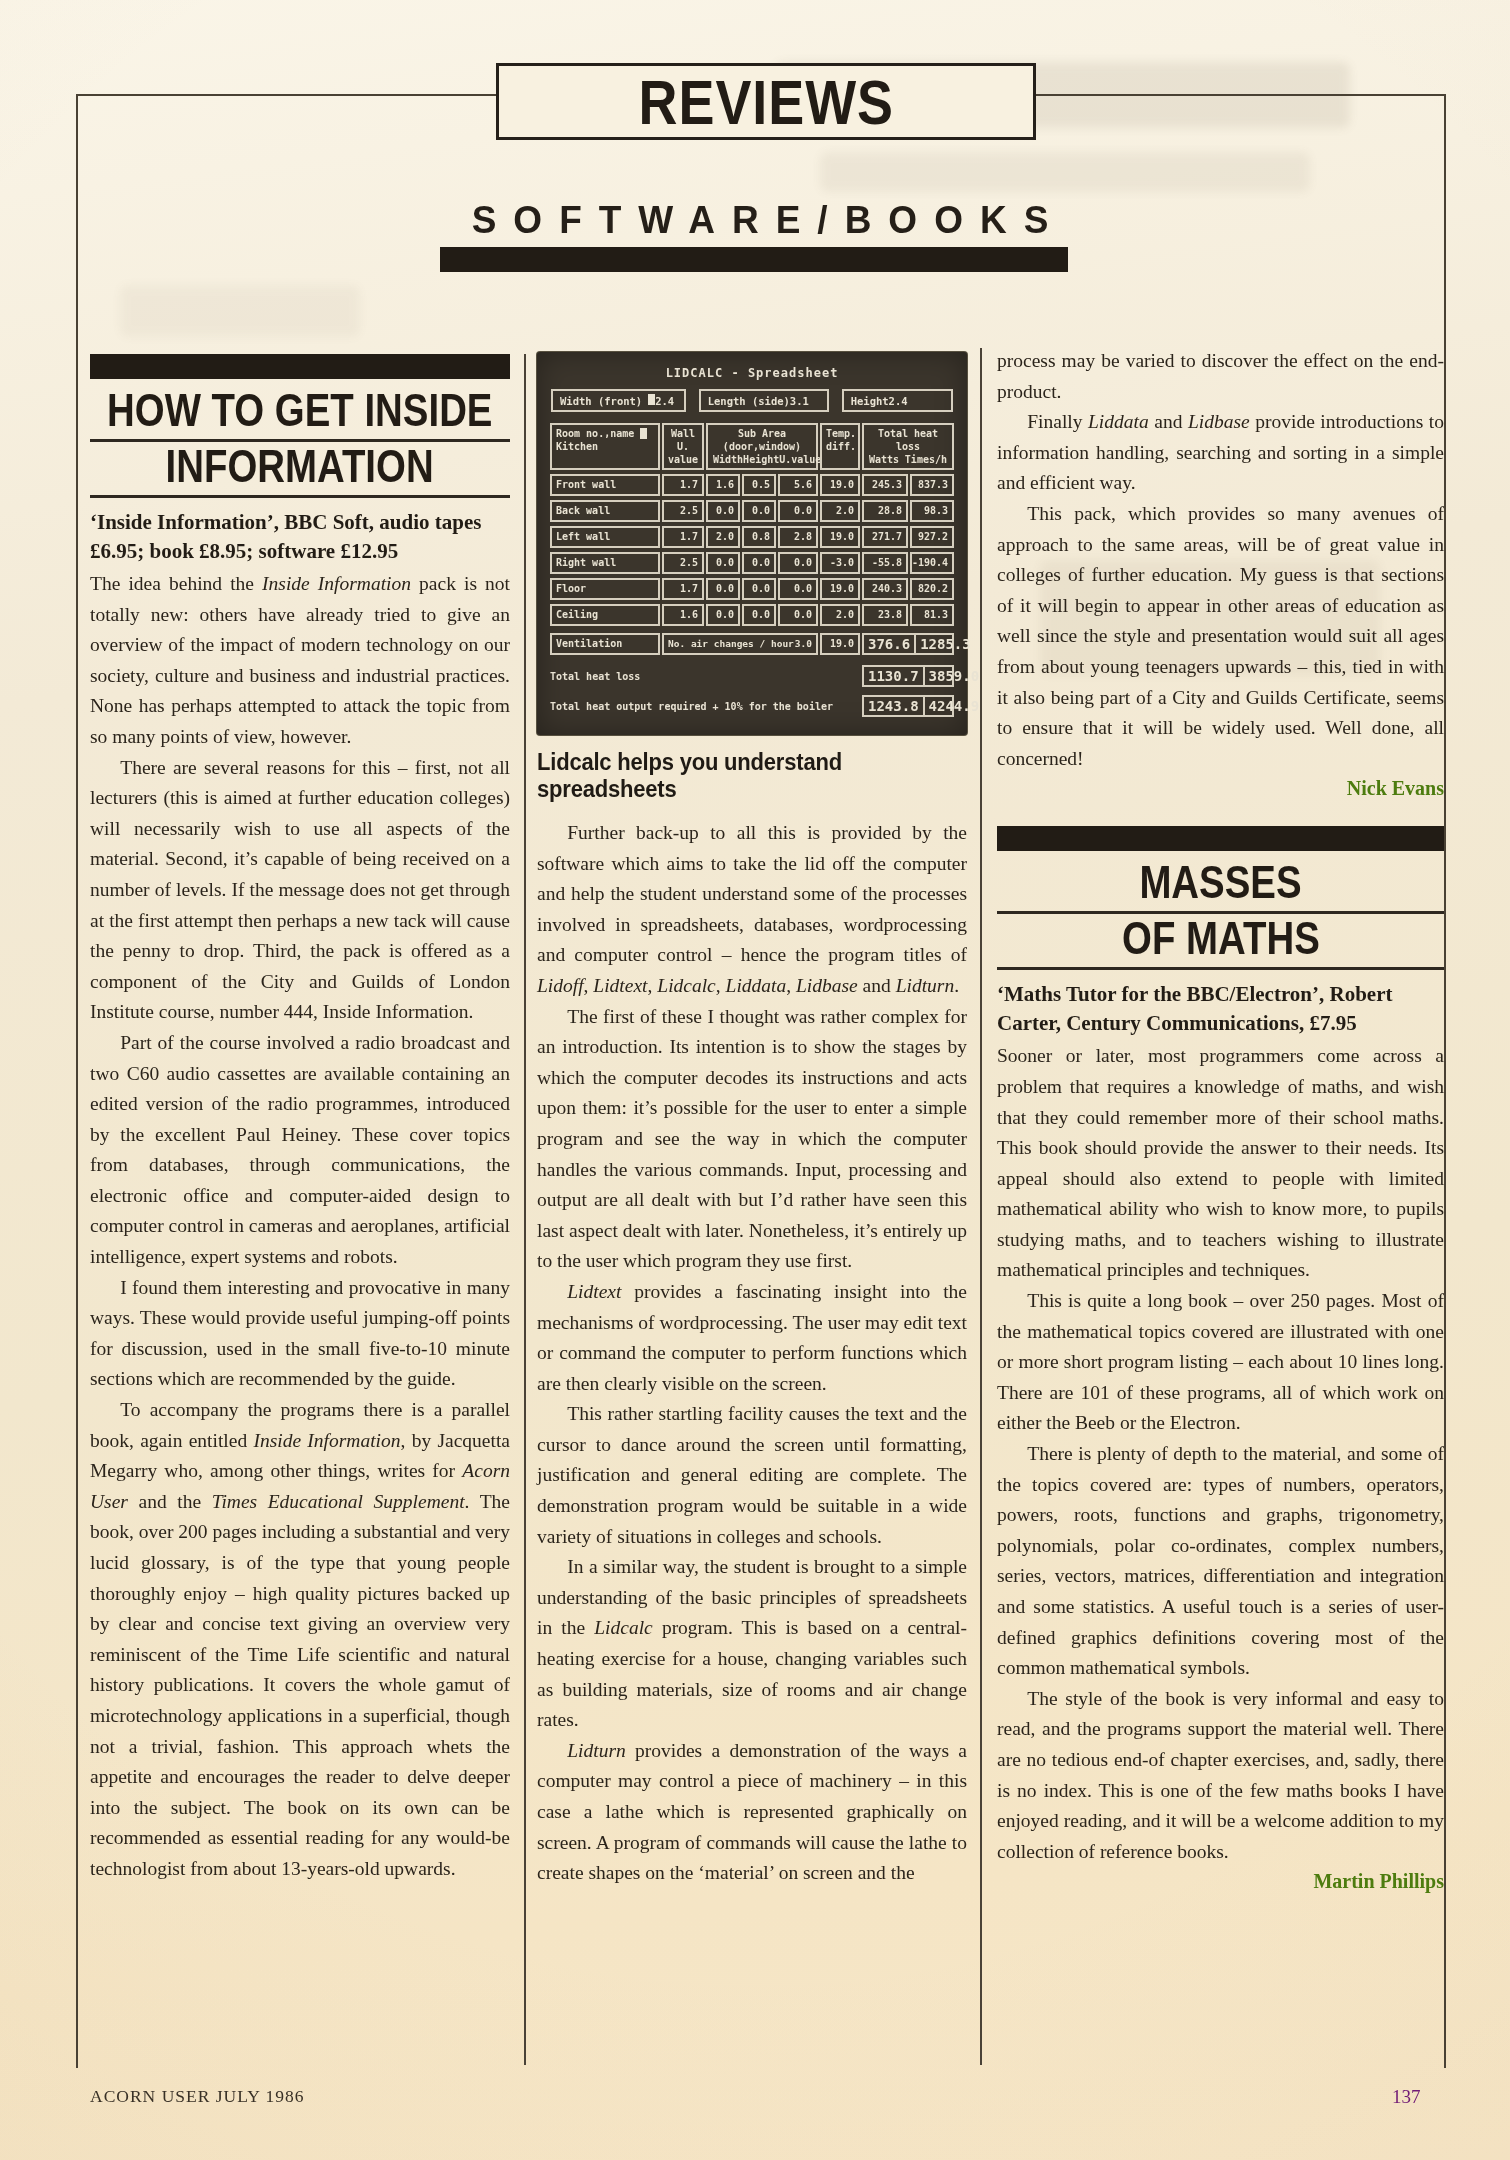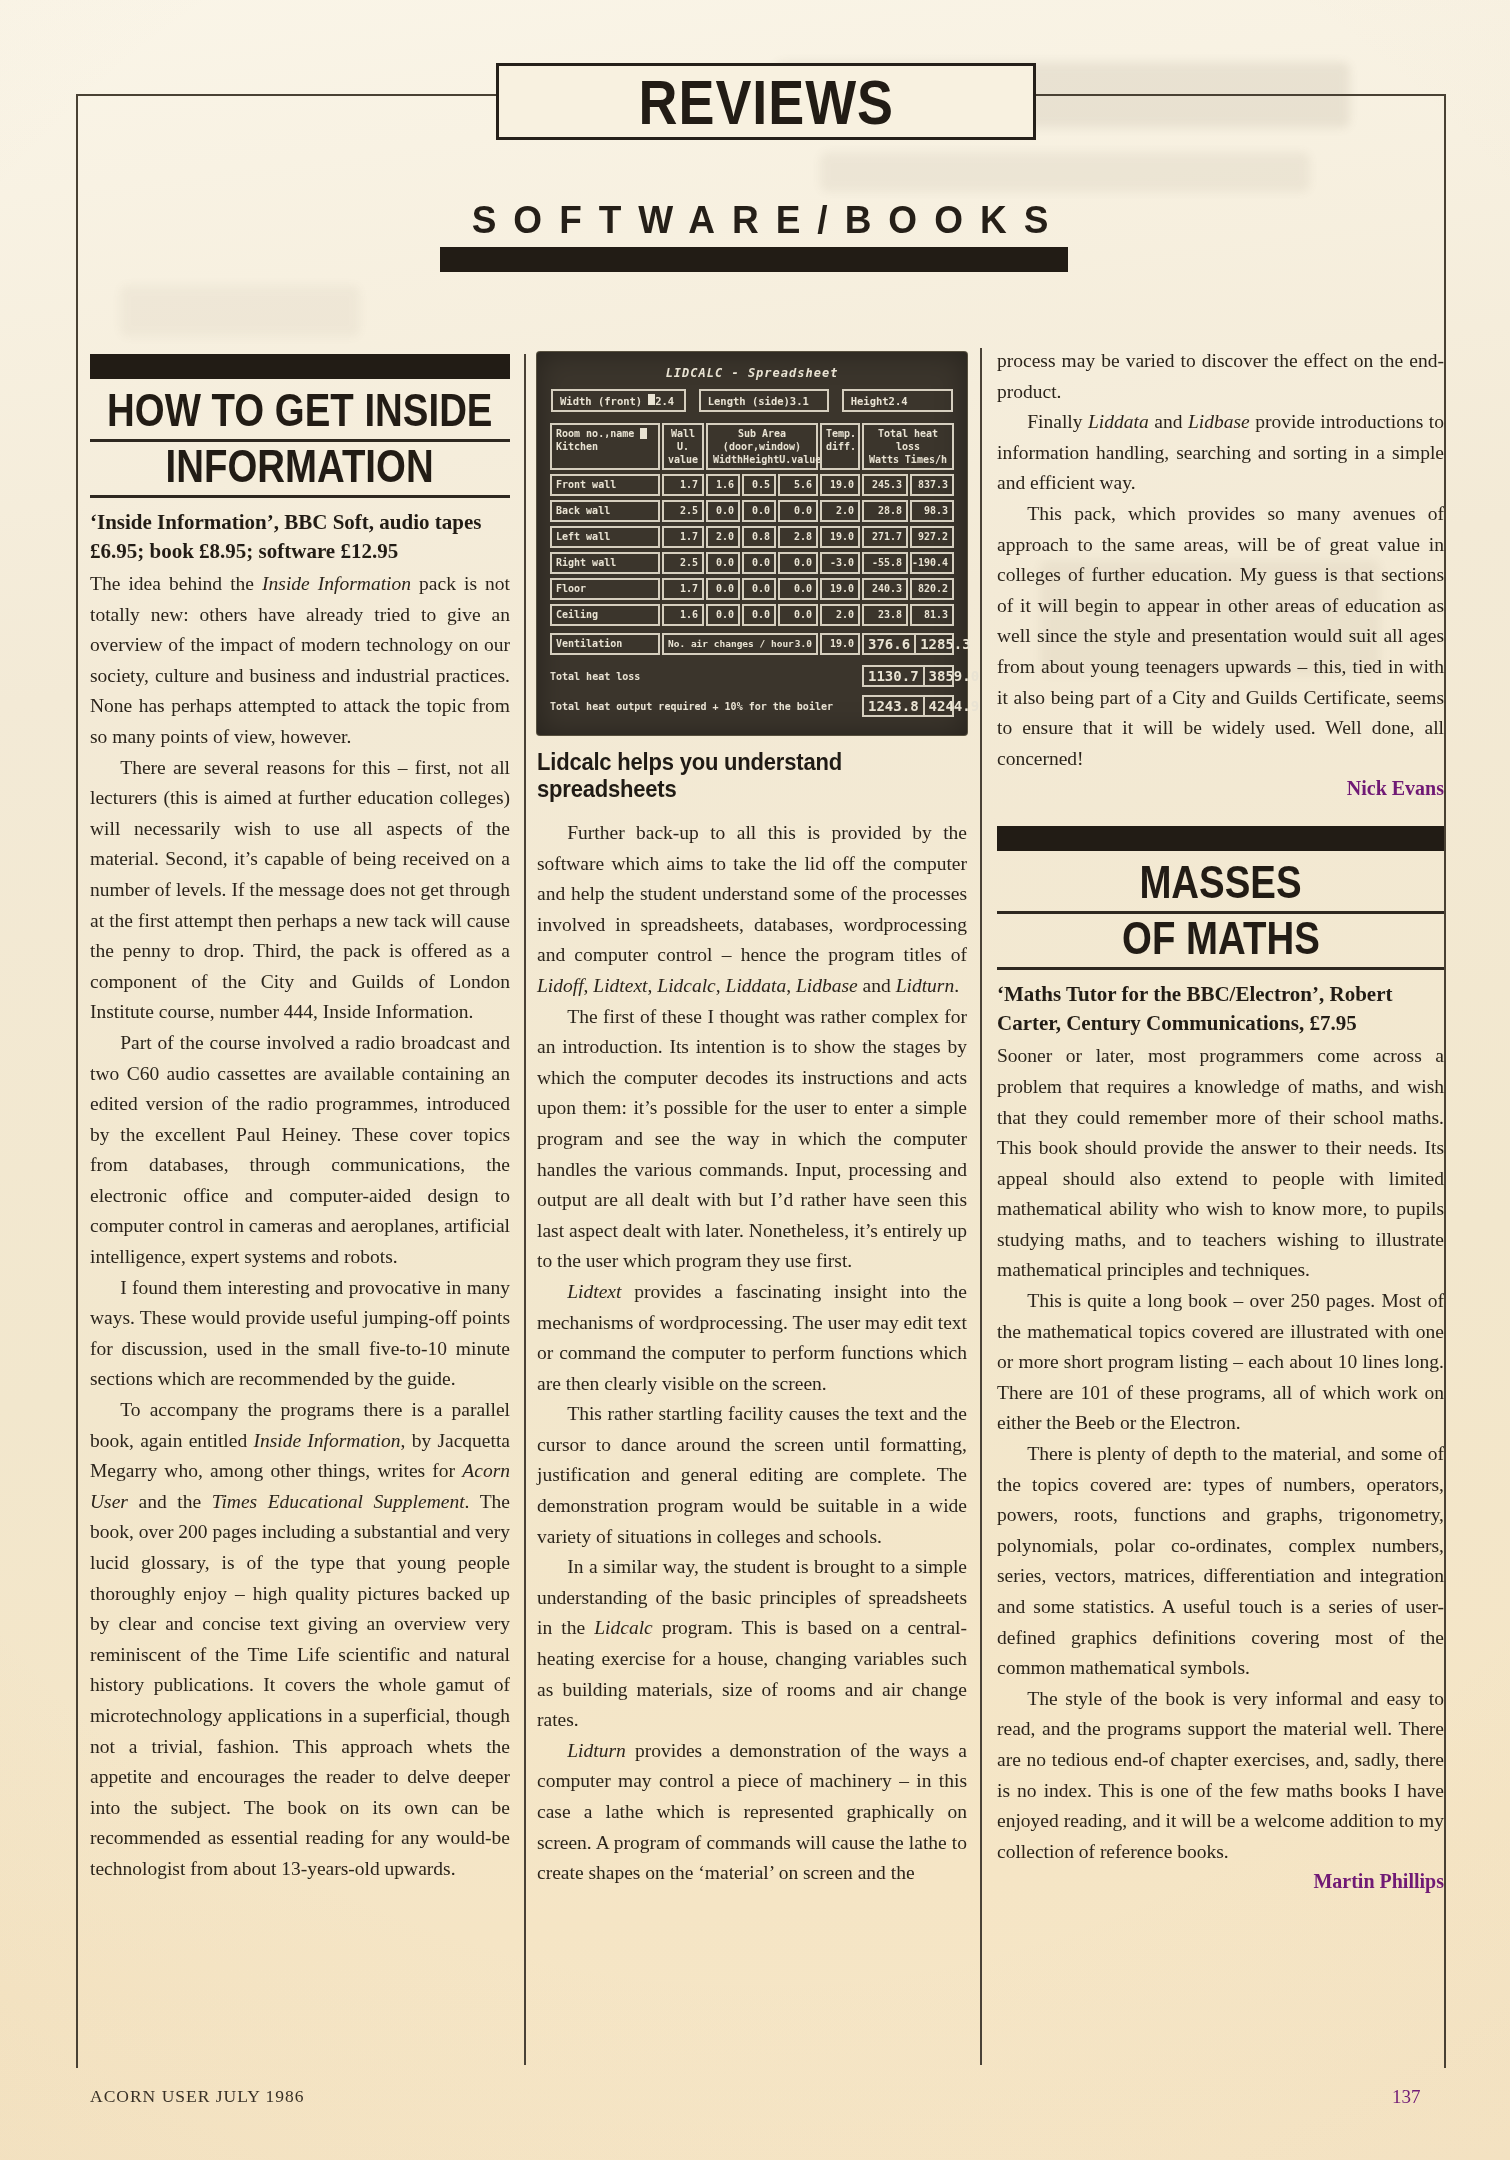--- a/index.html
+++ b/index.html
@@ -37,27 +37,27 @@
   .col3{left:997px;top:346px;width:447px;}
 
   .head-bar{height:25px;background:#221c15;margin-bottom:7px;}
   .mt{margin-top:26px;}
   .art-title{text-align:center;border-bottom:3px solid #2e2820;padding:3px 0 8px;}
   .cond{font-family:"Liberation Sans",sans-serif;font-weight:700;font-size:40px;line-height:42px;
     display:inline-block;transform:scale(0.96,1.14);color:#221c15;white-space:nowrap;}
   .lede{font-weight:700;font-size:21px;line-height:29px;margin:10px 0 3px;color:#221c15;}
   .paras p{margin:0;text-align:justify;font-size:19.5px;line-height:30.6px;}
   .paras p.indent{text-indent:1.55em;}
-  .byline{text-align:right;font-weight:700;font-size:20px;margin-top:3px;color:#701a75;}
+  .byline{text-align:right;font-weight:700;font-size:20px;margin-top:3px;color:#4d7c0f;}
 
   
   .screenshot{background:#3b352c;border-radius:3px;padding:10px 13px 14px;
     box-shadow:0 0 0 1px #57503f, inset 0 0 30px rgba(0,0,0,.35);
     font-family:"DejaVu Sans Mono",monospace;color:#e9e3d3;font-weight:700;}
-  .ss-title{text-align:center;font-size:12px;letter-spacing:1px;margin:4px 0 9px;font-style:italic;}
+  .ss-title{text-align:center;font-size:12px;letter-spacing:1px;margin:4px 0 9px;}
   .ss-dims{display:flex;gap:13px;margin:0 1px 11px;}
   .ss-dimbox{border:2px solid #d6cfbf;padding:3px 7px;display:flex;justify-content:flex-start;
     align-items:center;font-size:10.5px;}
   .d1{flex:1.25;} .d2{flex:1.2;} .d3{flex:1;}
   .ss-grid{display:grid;grid-template-columns:110px 42px 34px 34px 40px 40px 46px 44px;
     gap:4px 2px;margin-bottom:4px;align-items:stretch;}
   .ss-cell{border:2px solid #d6cfbf;padding:1px 4px;font-size:10px;line-height:16px;}
   .ss-label{text-align:left;display:flex;align-items:center;}
   .ss-num{text-align:right;display:flex;align-items:center;justify-content:flex-end;}
   .ss-h2{display:block;line-height:13px;padding:2px 4px;}

